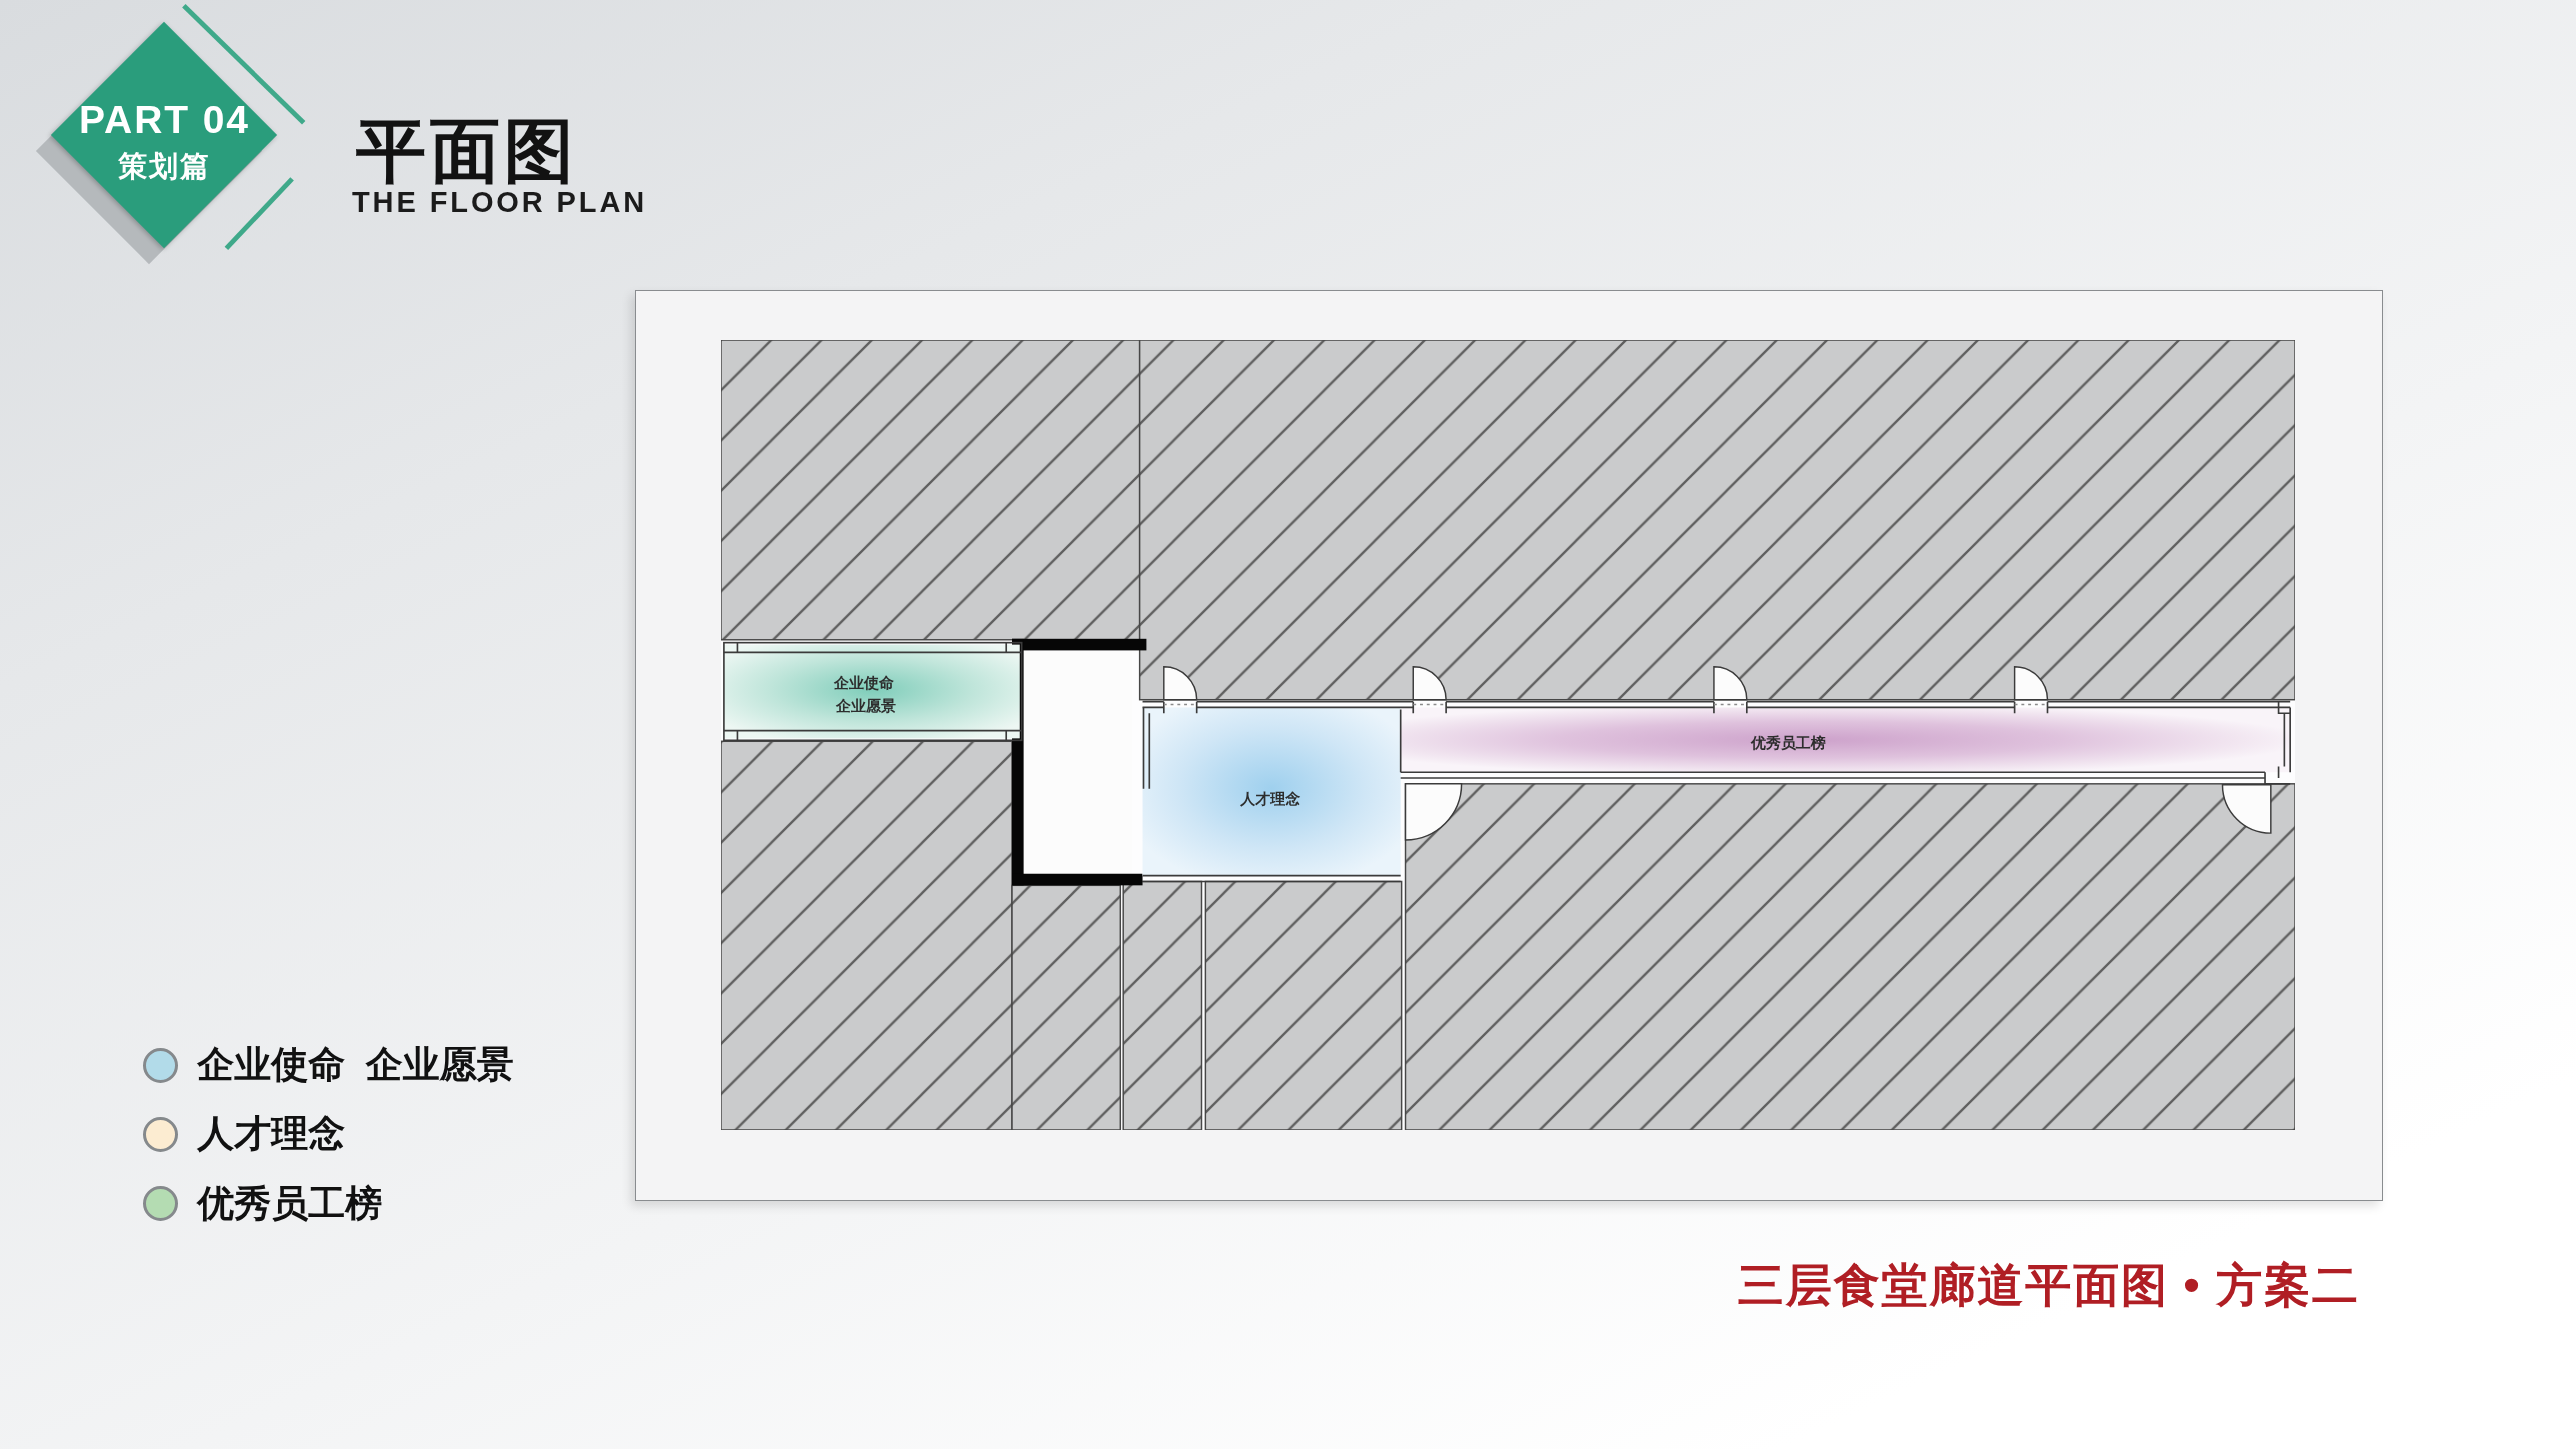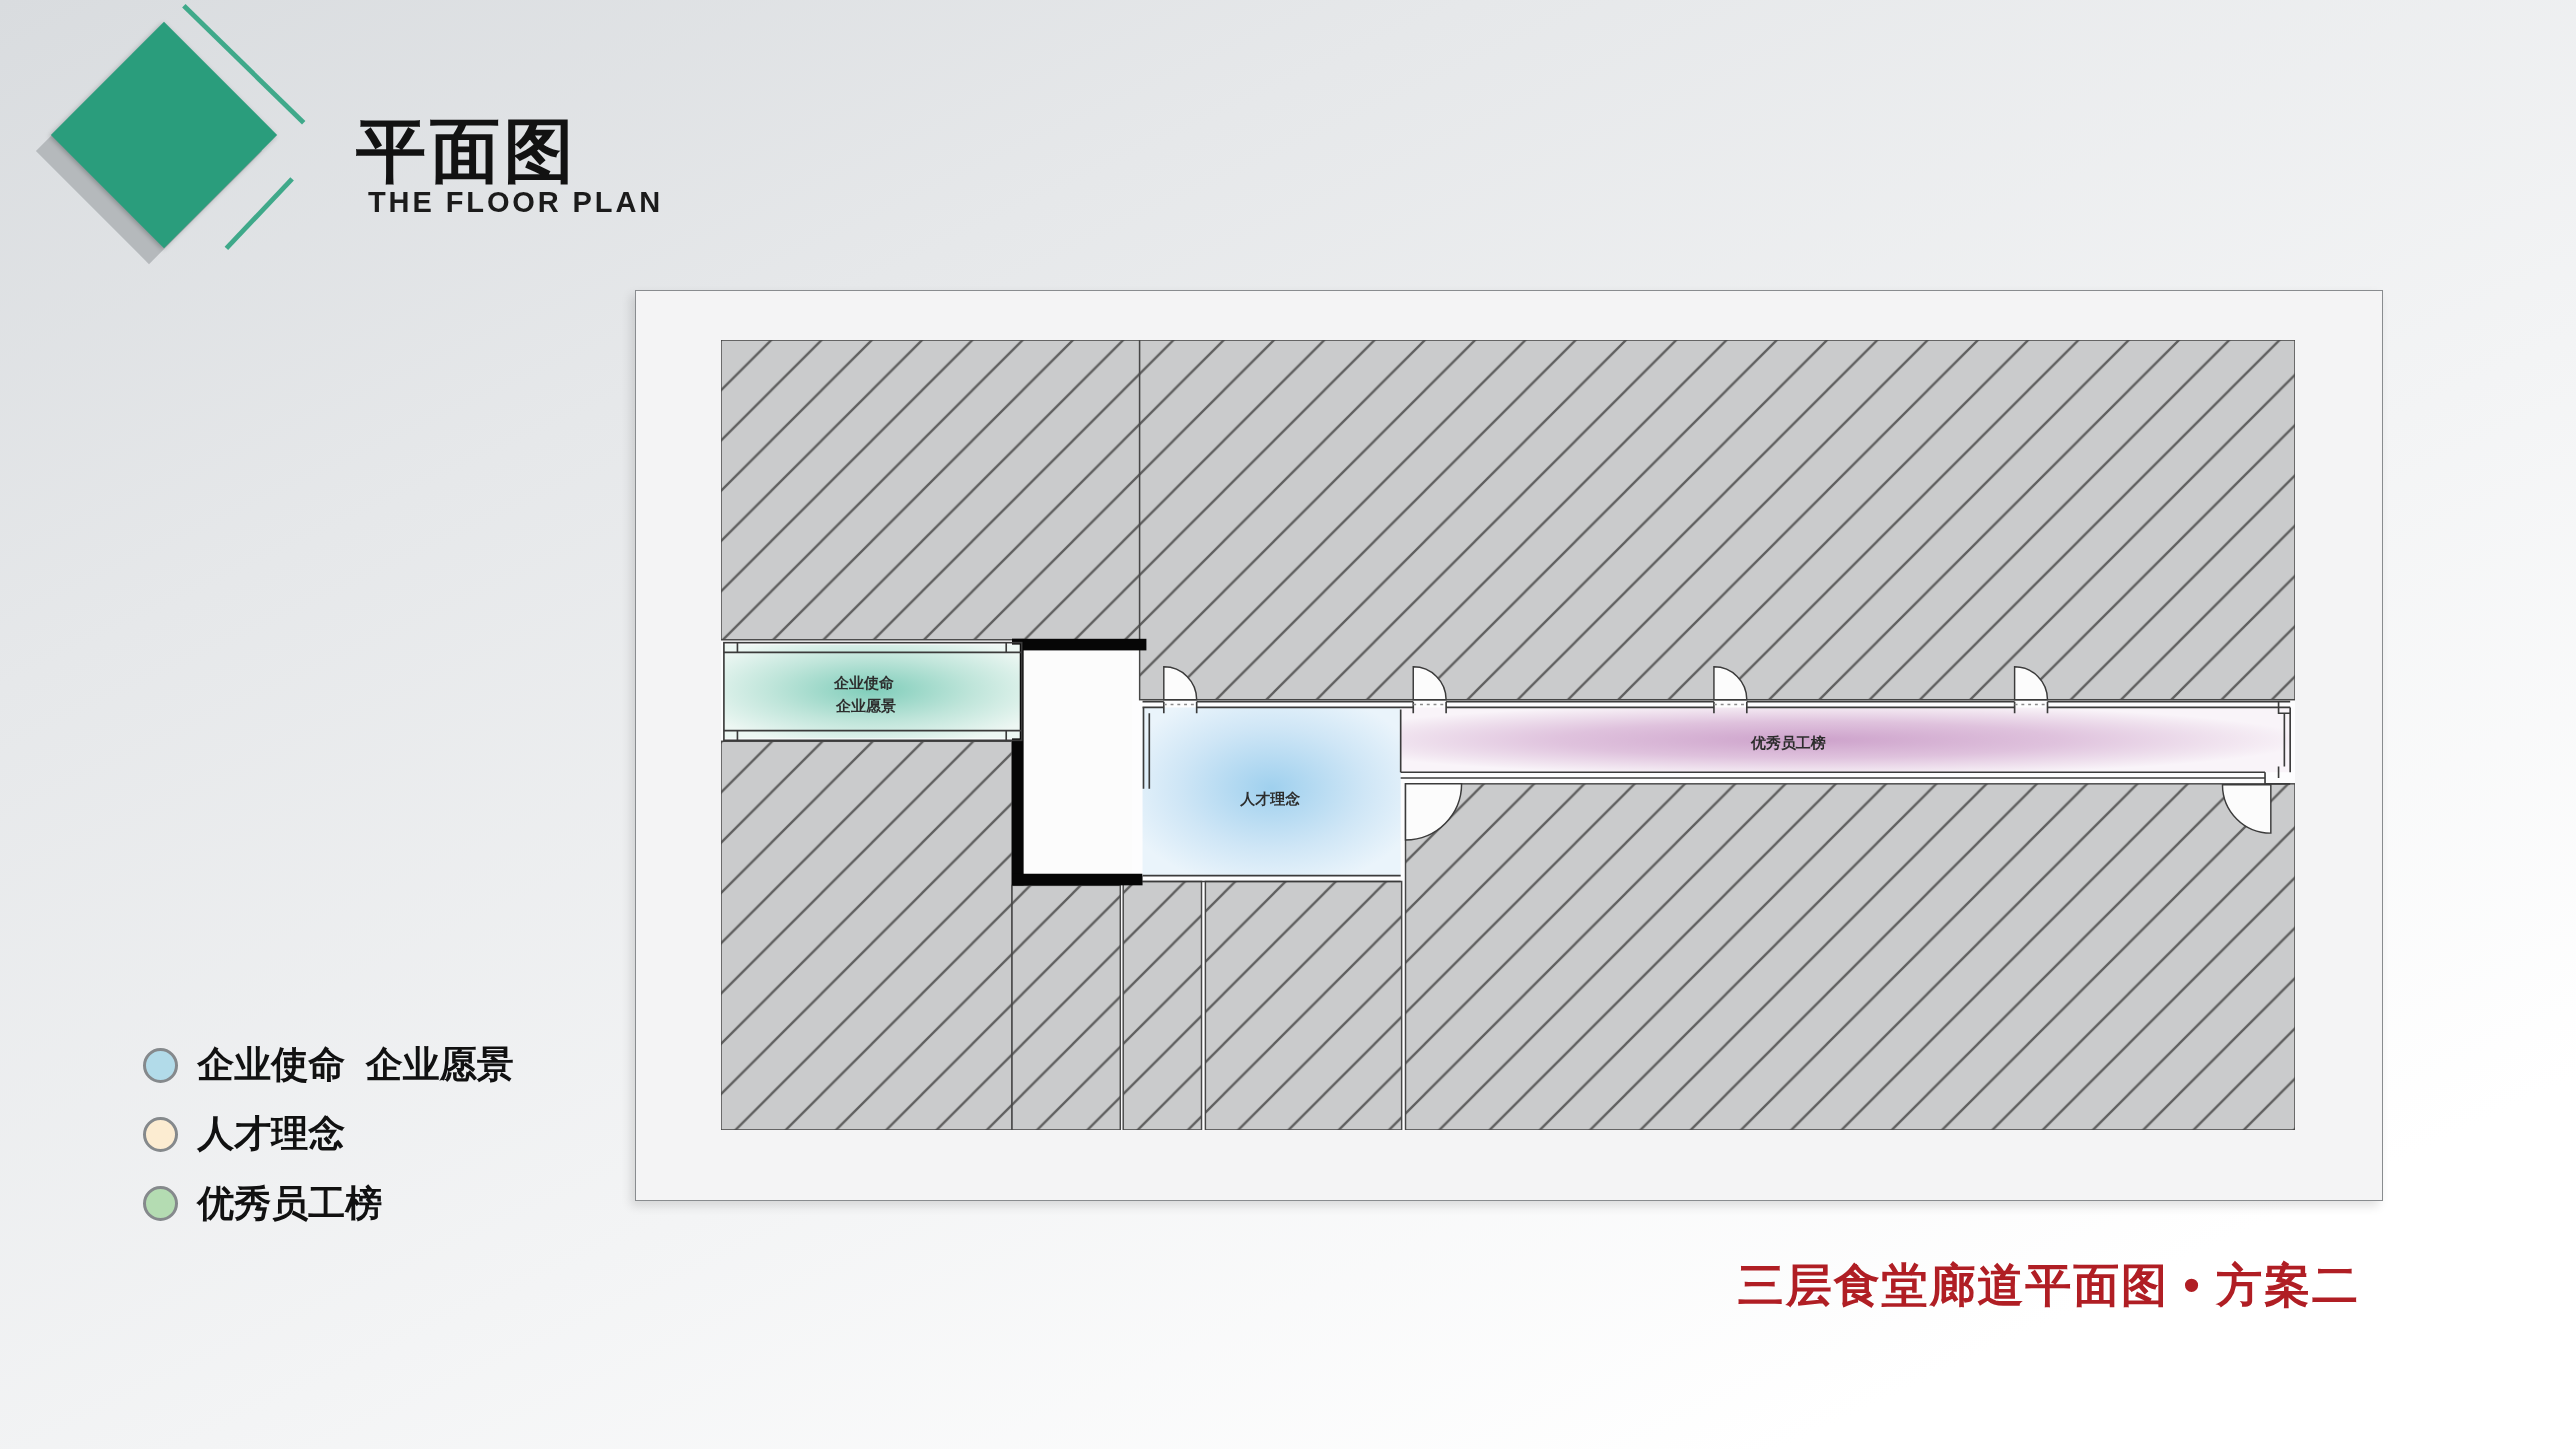--- a/index.html
+++ b/index.html
@@ -10,21 +10,21 @@
   .badge-back{position:absolute;left:69px;top:71px;width:160px;height:160px;
               background:#b5b9bc;transform:rotate(45deg);}
   .badge{position:absolute;left:84px;top:55px;width:160px;height:160px;
          transform:rotate(45deg);box-shadow:0 1.9px 5.8px rgba(0,0,0,.25);}
   .badge-accents{position:absolute;left:0;top:0;pointer-events:none;}
   .badge-text{position:absolute;left:39px;top:100px;width:251px;text-align:center;color:#ffffff;}
   .badge-part{font-size:39px;font-weight:800;letter-spacing:1.9px;line-height:1.05;}
   .badge-section{font-size:29px;font-weight:700;margin-top:5.8px;letter-spacing:1.9px;}
   
   .title{position:absolute;left:344px;top:93px;margin:12px;font-size:70px;font-weight:800;color:#121212;letter-spacing:3.9px;}
-  .subtitle{position:absolute;left:368px;top:186px;font-size:29px;font-weight:600;color:#1b1b1b;letter-spacing:2.9px;}
+  .subtitle{position:absolute;left:352px;top:186px;font-size:29px;font-weight:600;color:#1b1b1b;letter-spacing:2.9px;}
   
   .panel{position:absolute;left:635px;top:290px;width:1748px;height:911px;
          background:#f4f4f5;border:1.9px solid #898c8f;box-sizing:border-box;
          box-shadow:-3.9px 4.8px 9.7px rgba(0,0,0,.12);}
   .plan{position:absolute;left:85px;top:49px;width:1574px;height:790px;display:block;}
   .room-label{fill:#2d2d2d;font-size:15.5px;font-weight:600;font-family:"Liberation Sans","DejaVu Sans",sans-serif;}
   
   .legend{position:absolute;left:143px;top:1040px;display:flex;flex-direction:column;gap:19.3px;}
   .legend-row{display:flex;align-items:center;}
   .swatch{width:35px;height:35px;border-radius:50%;border:3.9px solid #85898c;box-sizing:border-box;margin-right:19.3px;flex:none;}
@@ -36,20 +36,24 @@
 <body>
 
 <div class="slide">
 
   <div class="badge-back"></div>
   <div class="badge" style="background-color: rgb(42, 157, 124);"></div>
   <svg class="badge-accents" width="387" height="290" viewBox="0 0 400 300">
     <line x1="190" y1="6" x2="314" y2="127" stroke-width="5" stroke="#3fa98a"></line>
     <line x1="302" y1="185" x2="234" y2="257" stroke-width="5" stroke="#3fa98a"></line>
   </svg>
+  <div class="badge-text">
+    <div class="badge-part">PART 04</div>
+    <div class="badge-section">策划篇</div>
+  </div>
 
   <h1 class="title">平面图</h1>
   <div class="subtitle">THE FLOOR PLAN</div>
 
   <div class="panel">
     <svg class="plan" viewBox="0 0 1628 817">
       <defs>
         <pattern id="hatch" width="52" height="52" patternUnits="userSpaceOnUse">
           <rect width="52" height="52" fill="#cacbcc"></rect>
           <path d="M0,52 L52,0 M-13,13 L13,-13 M39,65 L65,39" stroke-width="2.4" fill="none" stroke="#5f5f5f"></path>

